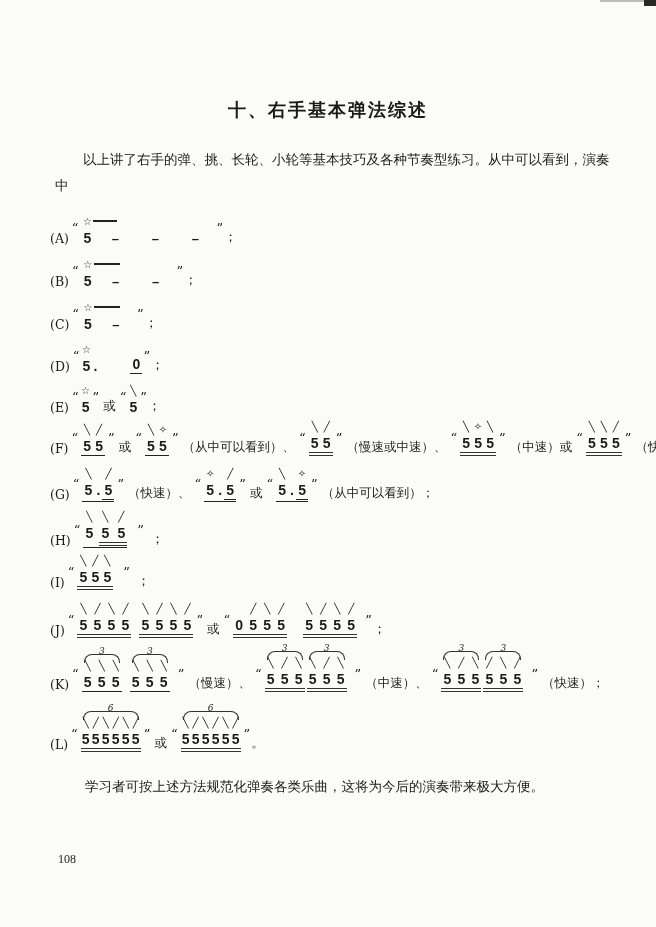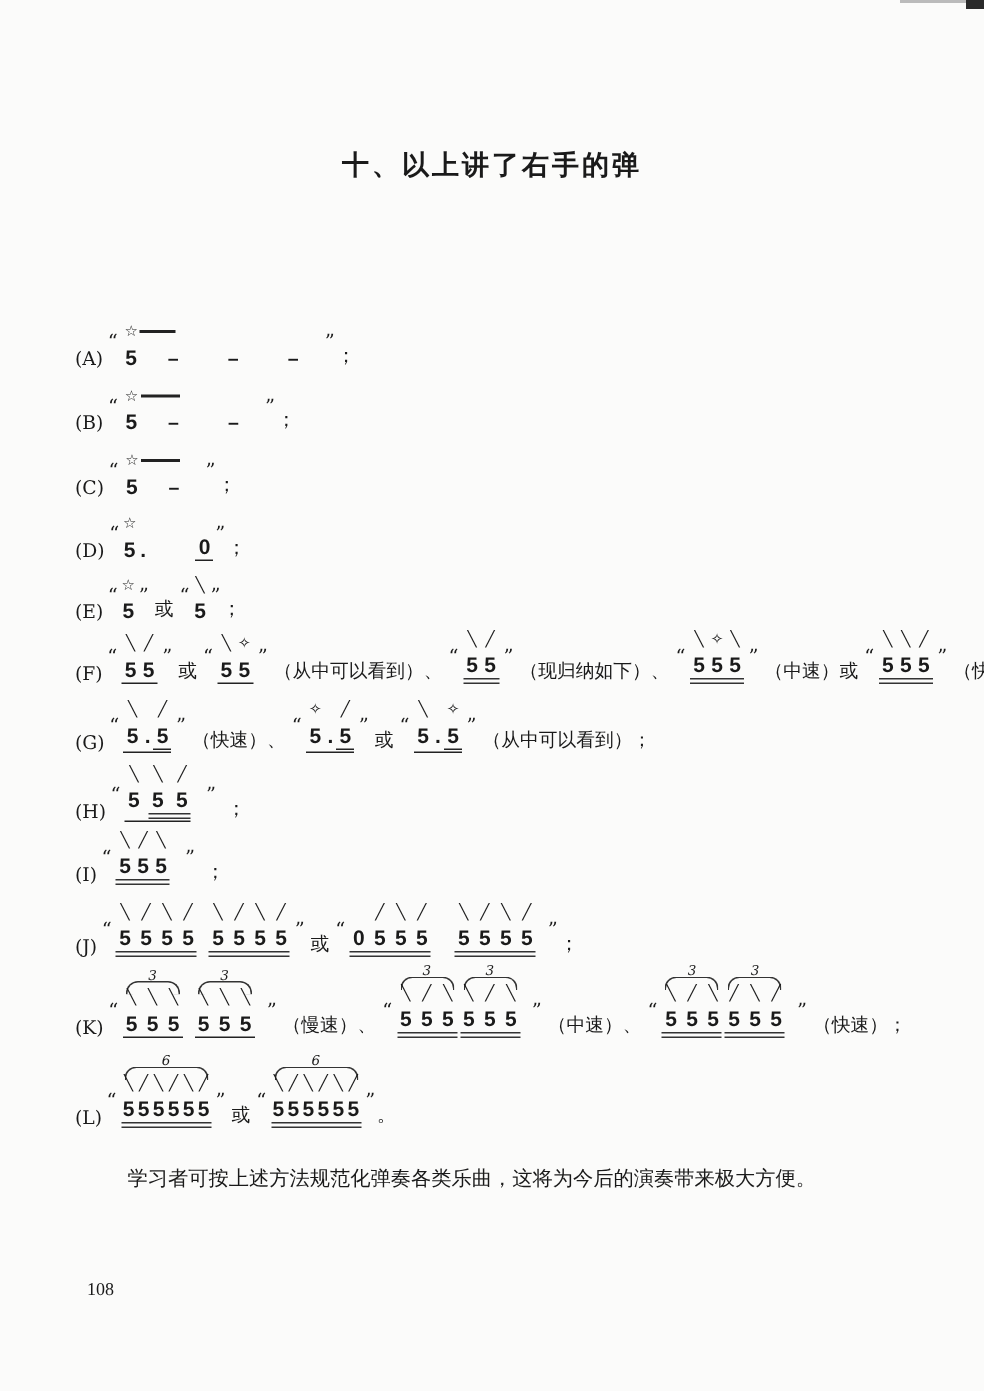--- a/index.html
+++ b/index.html
@@ -39,23 +39,24 @@
   .pagenum { position:absolute; top:852px; left:58px; font-size:12px; font-family:"Liberation Serif", serif; }
   .watermark { position:absolute; top:904px; left:508px; font-size:12px; color:#777;margin-top:24px; }
   .watermark span { color:#d07a3a; font-family:"Liberation Sans", sans-serif; }
 </style>
 </head>
 <body>
 
 <div class="edge-line"></div>
 <div class="edge-strip"></div>
 
-<div class="title">十、以上讲了右手的弹</div>
+<div class="title">十、右手基本弹法综述</div>
 
 <div class="para" style="top:146px;">
+  <div><span class="indent"></span><span>以上讲了右手的弹、挑、长轮、小轮等基本技巧及各种节奏型练习。从中可以看到，演奏中</span></div>
 </div>
 
 <div class="row" style="top:212px;">
   <span class="lbl">(A)</span>
   <span class="q">“</span>
   <span class="nseq" style="position:relative;">
     <span class="n"><span class="mk">☆</span><span>5</span></span>
     <span class="bar" style="width:24px;"></span>
   </span>
   <span class="dash">–</span>
@@ -128,21 +129,21 @@
     <span class="n"><span class="mk">✧</span><span>5</span></span>
   </span>
   <span class="q">”</span>
   <span class="txt">（从中可以看到）、</span>
   <span class="q">“</span>
   <span class="nseq u2">
     <span class="n"><span class="mk">╲</span><span>5</span></span>
     <span class="n"><span class="mk">╱</span><span>5</span></span>
   </span>
   <span class="q">”</span>
-  <span class="txt">（现归纳如下）、</span>
+  <span class="txt">（慢速或中速）、</span>
   <span class="q">“</span>
   <span class="nseq u2">
     <span class="n"><span class="mk">╲</span><span>5</span></span>
     <span class="n"><span class="mk">✧</span><span>5</span></span>
     <span class="n"><span class="mk">╲</span><span>5</span></span>
   </span>
   <span class="q">”</span>
   <span class="txt">（中速）或</span>
   <span class="q">“</span>
   <span class="nseq u2">

